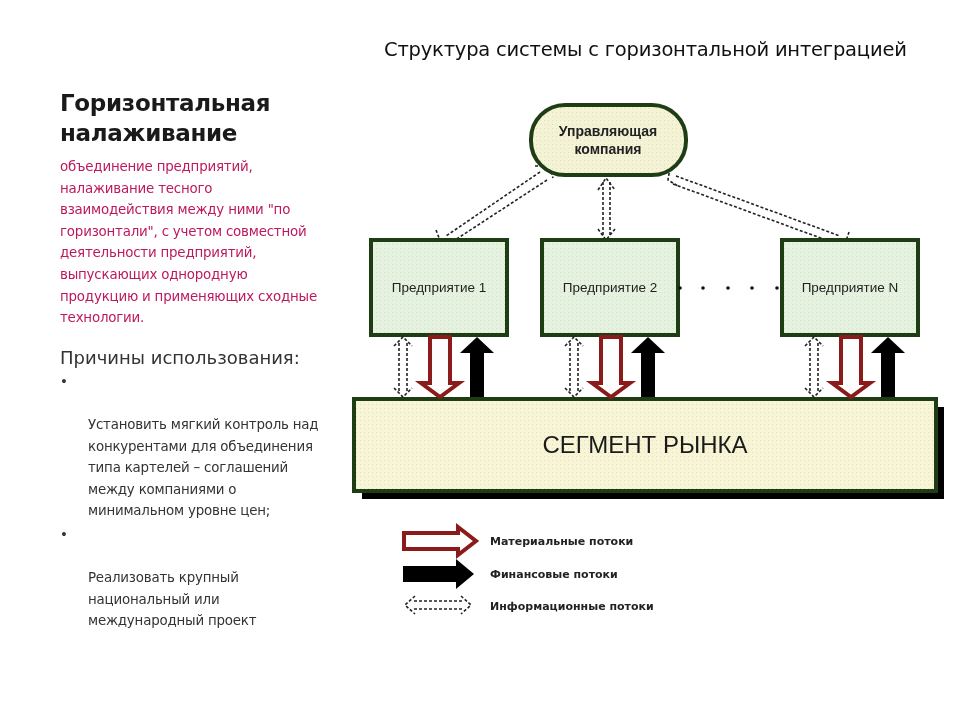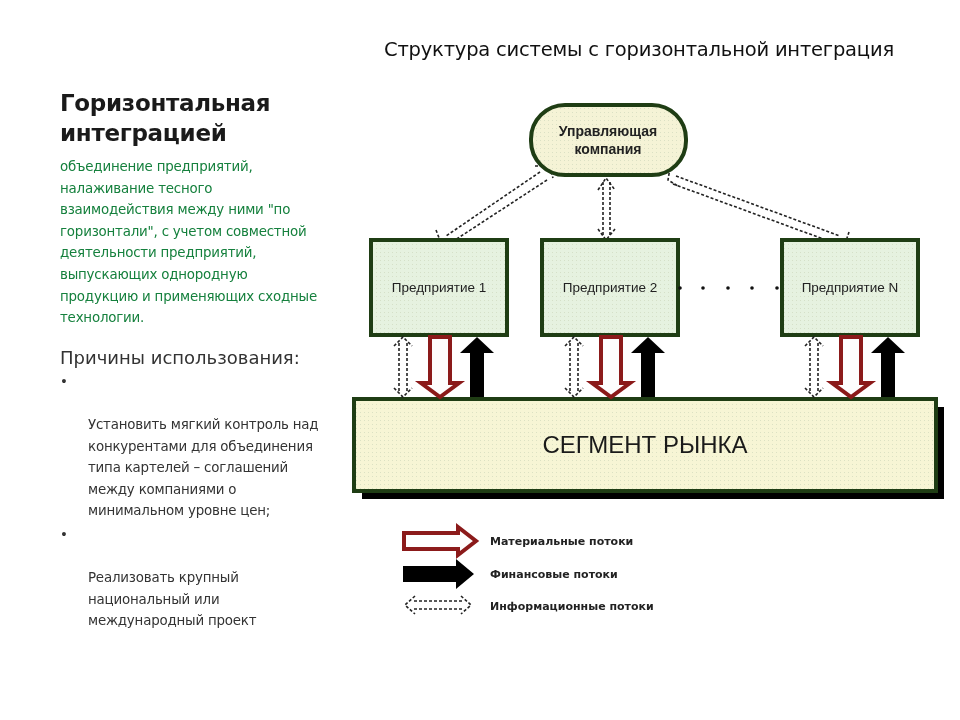--- a/index.html
+++ b/index.html
@@ -2,37 +2,37 @@
 <html><head>
 <meta charset="utf-8">
 <style>
   html, body { margin:0; padding:0; }
   body { width:960px; height:720px; background:#ffffff; position:relative; overflow:hidden;
          font-family:"Liberation Sans", sans-serif; color:#1a1a1a; }
   .slide-title { position:absolute; left:384px; top:38px; width:540px; font-size:19.5px;
                  font-family:"DejaVu Sans", sans-serif; color:#111; letter-spacing:-0.2px; }
   .left { position:absolute; left:60px; top:88px; width:300px; font-family:"DejaVu Sans", sans-serif; }
   .left h1 { margin:0; font-size:23px; line-height:30px; font-weight:bold; color:#1a1a1a; letter-spacing:-0.3px; }
-  .left .desc { margin-top:8px; font-size:13.4px; line-height:21.6px; color:#15803d; white-space:pre-line; letter-spacing:-0.2px; }
+  .left .desc { margin-top:8px; font-size:13.4px; line-height:21.6px; color:#be185d; white-space:pre-line; letter-spacing:-0.2px; }
   .left .reasons-title { margin-top:18px; font-size:18px; line-height:22px; color:#333; }
   .left ul { list-style:none; margin:0; padding:0; }
   .left li { position:relative; padding-left:28px; font-size:13.4px; line-height:21.6px; color:#333; margin-top:2px; white-space:pre-line; letter-spacing:-0.2px; }
   .left li .bullet { position:absolute; left:0; top:0; }
   svg.diagram { position:absolute; left:0; top:0; }
   .legend-label { font-family:"DejaVu Sans", sans-serif; font-size:11px; font-weight:bold; fill:#222; }
 </style>
 </head>
 <body>
 
-<div class="slide-title">Структура системы с горизонтальной интеграция</div>
+<div class="slide-title">Структура системы с горизонтальной интеграцией</div>
 
 <div class="left">
   <h1>
     <span>Горизонтальная</span><br>
-    <span>интеграцией</span>
+    <span>налаживание</span>
   </h1>
   <div class="desc">объединение предприятий,
 налаживание тесного
 взаимодействия между ними "по
 горизонтали", с учетом совместной
 деятельности предприятий,
 выпускающих однородную
 продукцию и применяющих сходные
 технологии.</div>
   <div class="reasons-title">Причины использования:</div>

